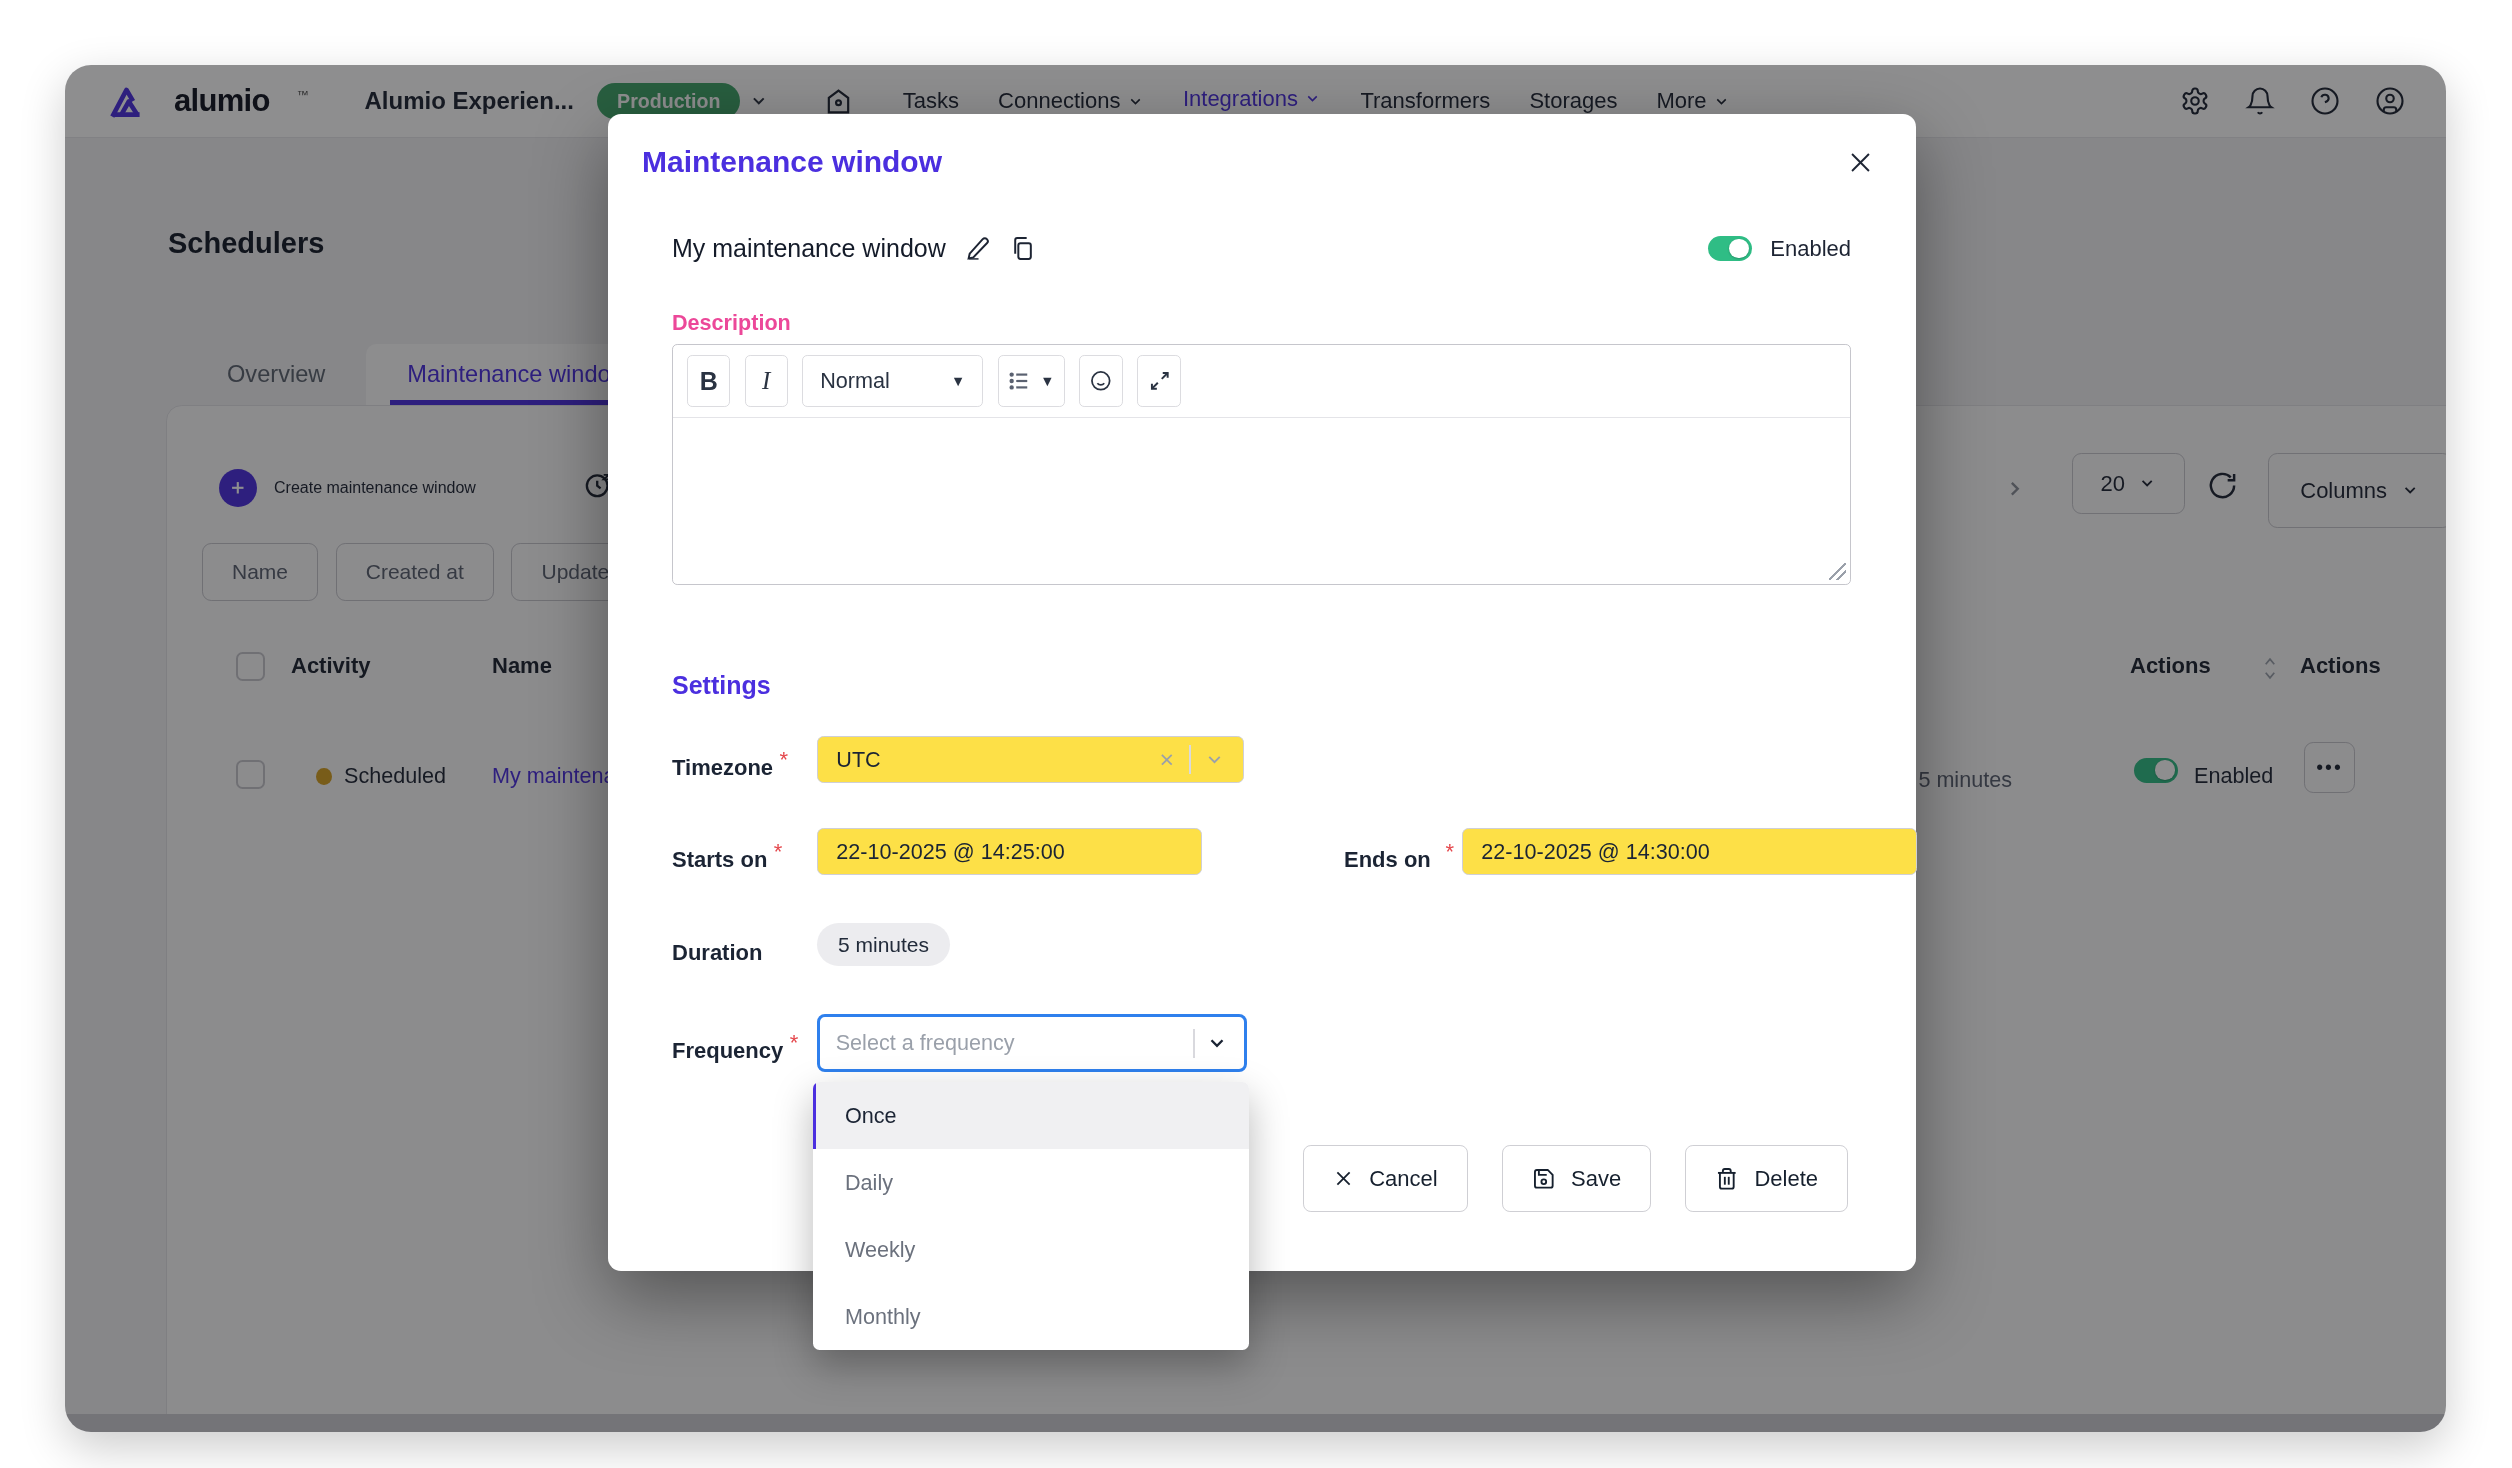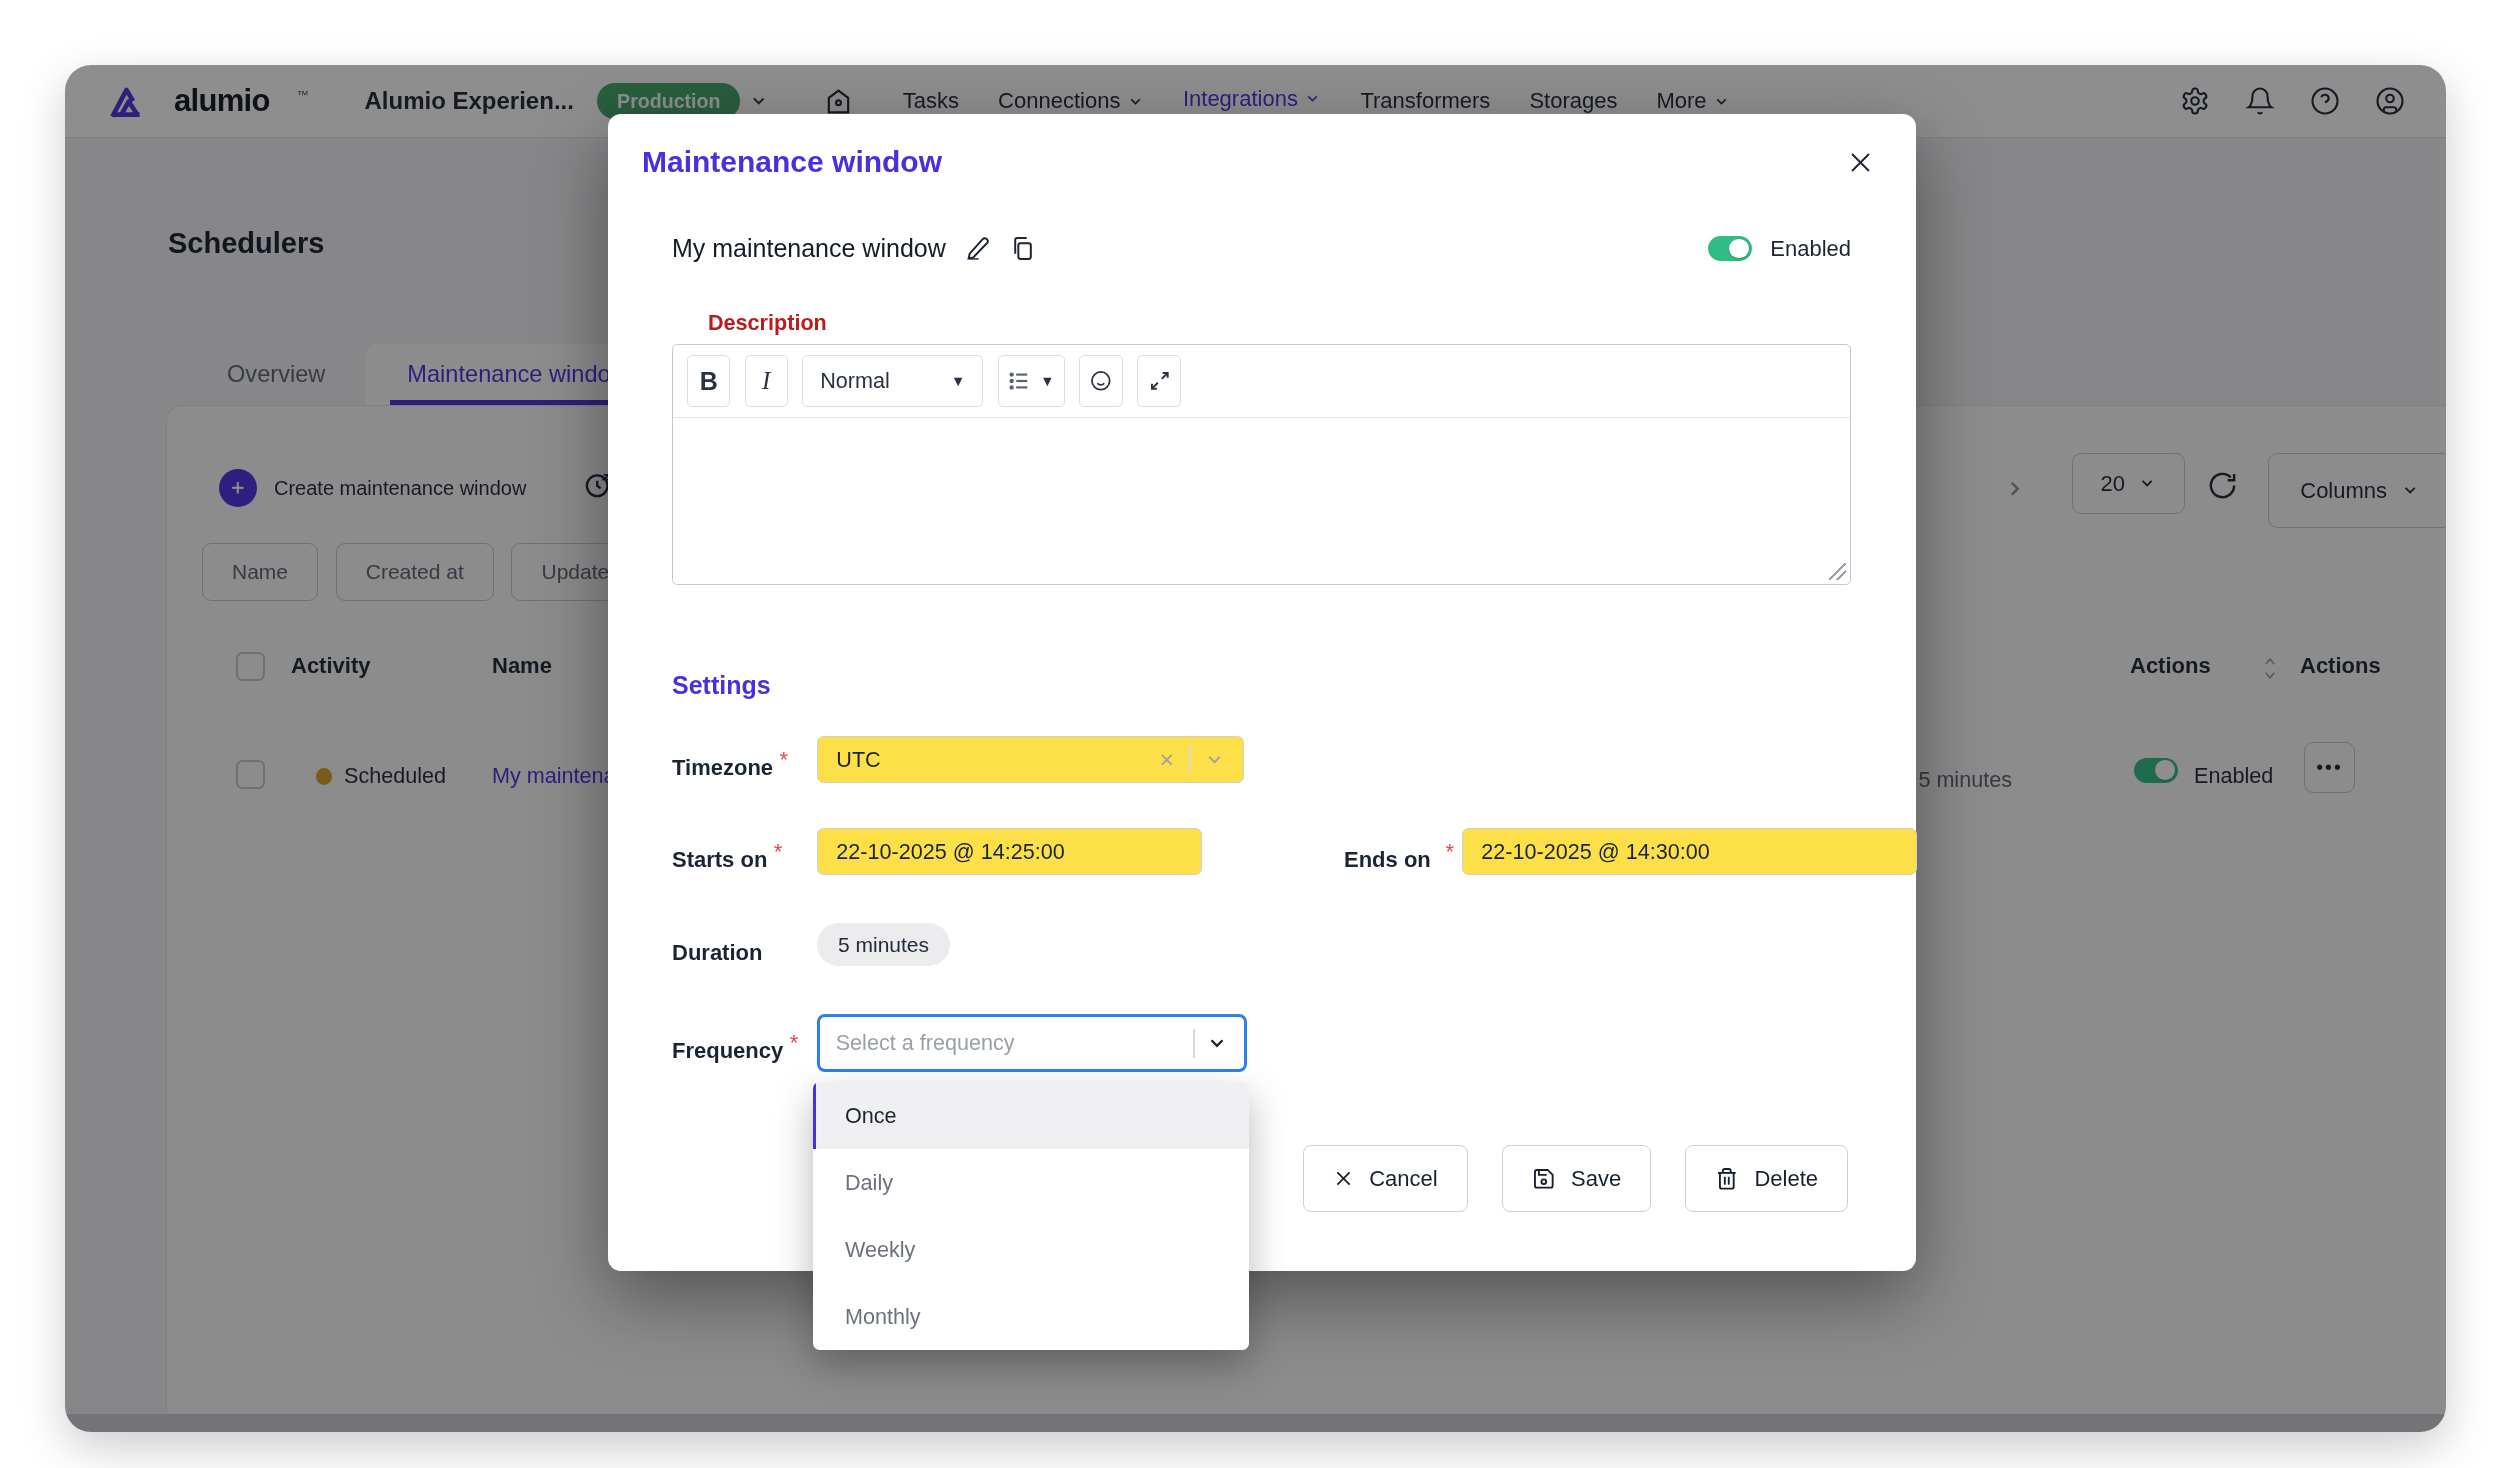--- a/index.html
+++ b/index.html
@@ -32,21 +32,21 @@
   .page-title { position:absolute; left:103px; top:162px; font-size:29px; font-weight:700; color:#141b29; }
   .tabs { position:absolute; left:121px; top:273px; display:flex; align-items:flex-end; height:67px; }
   .tab { font-size:23.6px; padding:17px 41px; color:#5c6470; }
   .tab.active { background:#fdfdfe; color:#4b2fdf; border-radius:10.5px 10.5px 0 0; position:relative; width:471px; white-space:nowrap; overflow:hidden; }
   .tab.active::after { content:""; position:absolute; left:23.6px; right:23.6px; bottom:0; height:4.6px; background:#4b2fdf; }
 
   .panel { position:absolute; left:101px; top:340px; width:2309px; height:1073px;
            background:#fbfbfc; border:1.3px solid #e3e3e7; border-radius:15.7px; }
 
   .create-btn { position:absolute; left:52px; top:63px; display:flex; align-items:center; gap:17px;
-                font-size:20px; color:#1d2433; }
+                font-size:16px; color:#1d2433; }
   .plus-circle { width:38px; height:38px; border-radius:50%; background:#4b2fdf; color:#fff;
                  display:flex; align-items:center; justify-content:center; }
   .secondary-btn { position:absolute; left:416px; top:63px; display:flex; align-items:center; gap:14.4px;
                    font-size:22px; color:#1d2433; width:393px; overflow:hidden; white-space:nowrap; }
   .pg-chevron { position:absolute; left:1836px; top:71px; color:#8a8f98; }
   .pagesize-box { position:absolute; left:1905px; top:47px; width:113px; height:61px; border:1.3px solid #c9c9ce;
                   border-radius:9.2px; display:flex; align-items:center; justify-content:center; gap:13px;
                   font-size:22px; color:#1d2433; background:transparent; }
   .refresh-ic { position:absolute; left:2040px; top:64px; color:#1d2433; }
   .columns-box { position:absolute; left:2101px; top:47px; width:184px; height:75px; border:1.3px solid #c9c9ce;
@@ -83,21 +83,21 @@
            border-radius:13px; box-shadow:0 26px 72px rgba(0,0,0,.40); z-index:10; }
   .modal-title { position:absolute; left:34px; top:31px; font-size:30px; font-weight:700; color:#4b2fdf; }
   .modal-close { position:absolute; right:41px; top:34px; color:#1d2433; display:inline-flex; cursor:pointer; }
 
   .name-row { position:absolute; left:64px; right:65px; top:115px; height:39px;
               display:flex; align-items:center; }
   .mw-name { font-size:25px; font-weight:500; color:#141b29; }
   .ic-btn { display:inline-flex; color:#1d2433; margin-left:19.6px; }
   .enabled-group { margin-left:auto; display:flex; align-items:center; gap:18.3px; font-size:22px; color:#1d2433; }
 
-  .desc-label { position:absolute; left:64px; top:196px; font-size:21.6px; font-weight:700; color:#b91c1c;margin-left:36px; }
+  .desc-label { position:absolute; left:64px; top:196px; font-size:21.6px; font-weight:700; color:#ec4899; }
   .editor { position:absolute; left:64px; right:65px; top:230px; height:241px;
             border:1.3px solid #c6c6cc; border-radius:5.2px; background:#fff; }
   .editor-toolbar { height:73px; border-bottom:1.3px solid #e4e4e8; display:flex; align-items:center;
                     padding:0 14.4px; gap:14.4px; }
   .tb-btn { height:52px; min-width:43px; border:1.3px solid #dcdce0; border-radius:5.2px; background:#fff;
             display:flex; align-items:center; justify-content:center; color:#2a3342; font-size:23.6px; padding:0 9.2px; gap:10.5px; }
   .tb-btn.b { font-weight:700; font-size:25px; }
   .tb-btn.i { font-style:italic; font-family:"Liberation Serif", serif; font-size:25px; }
   .tb-select { width:181px; justify-content:space-between; padding:0 17px; font-size:21.6px; }
   .tri { font-size:14.4px; color:#2a3342; }

